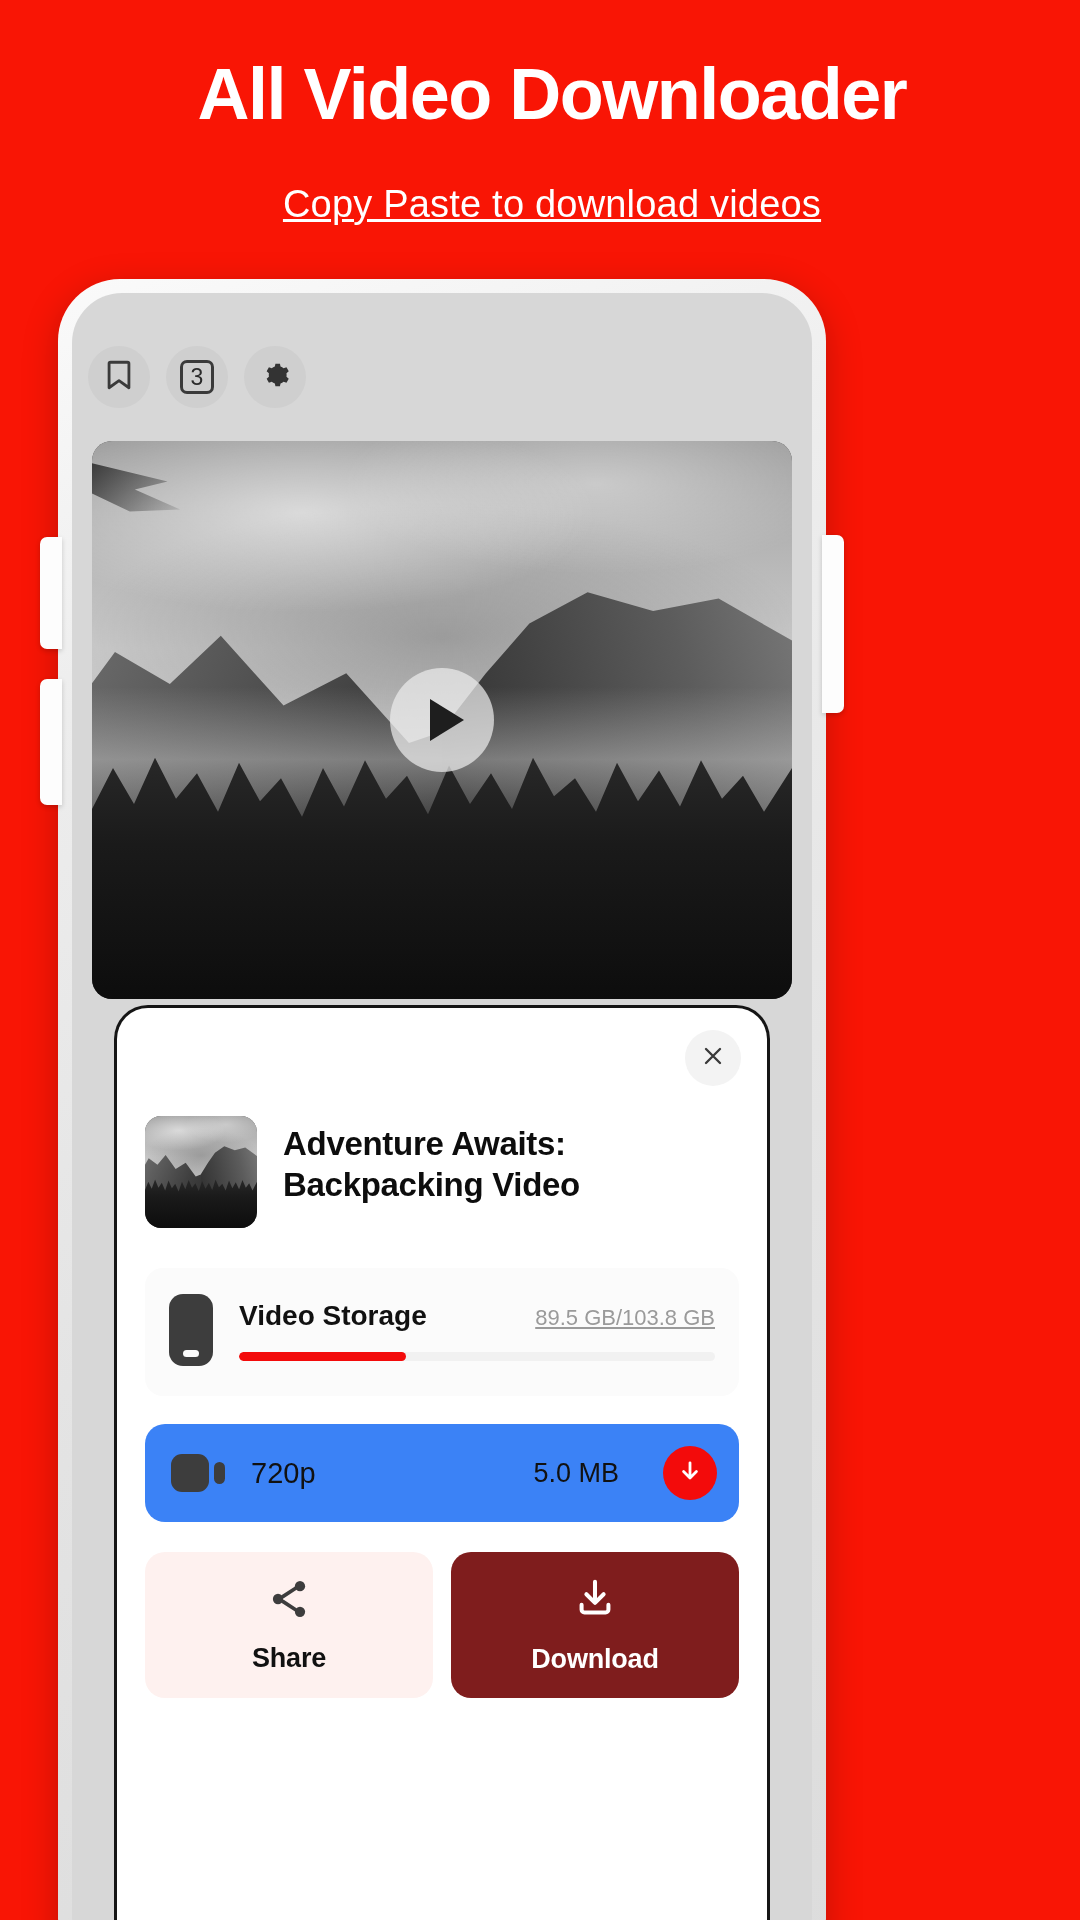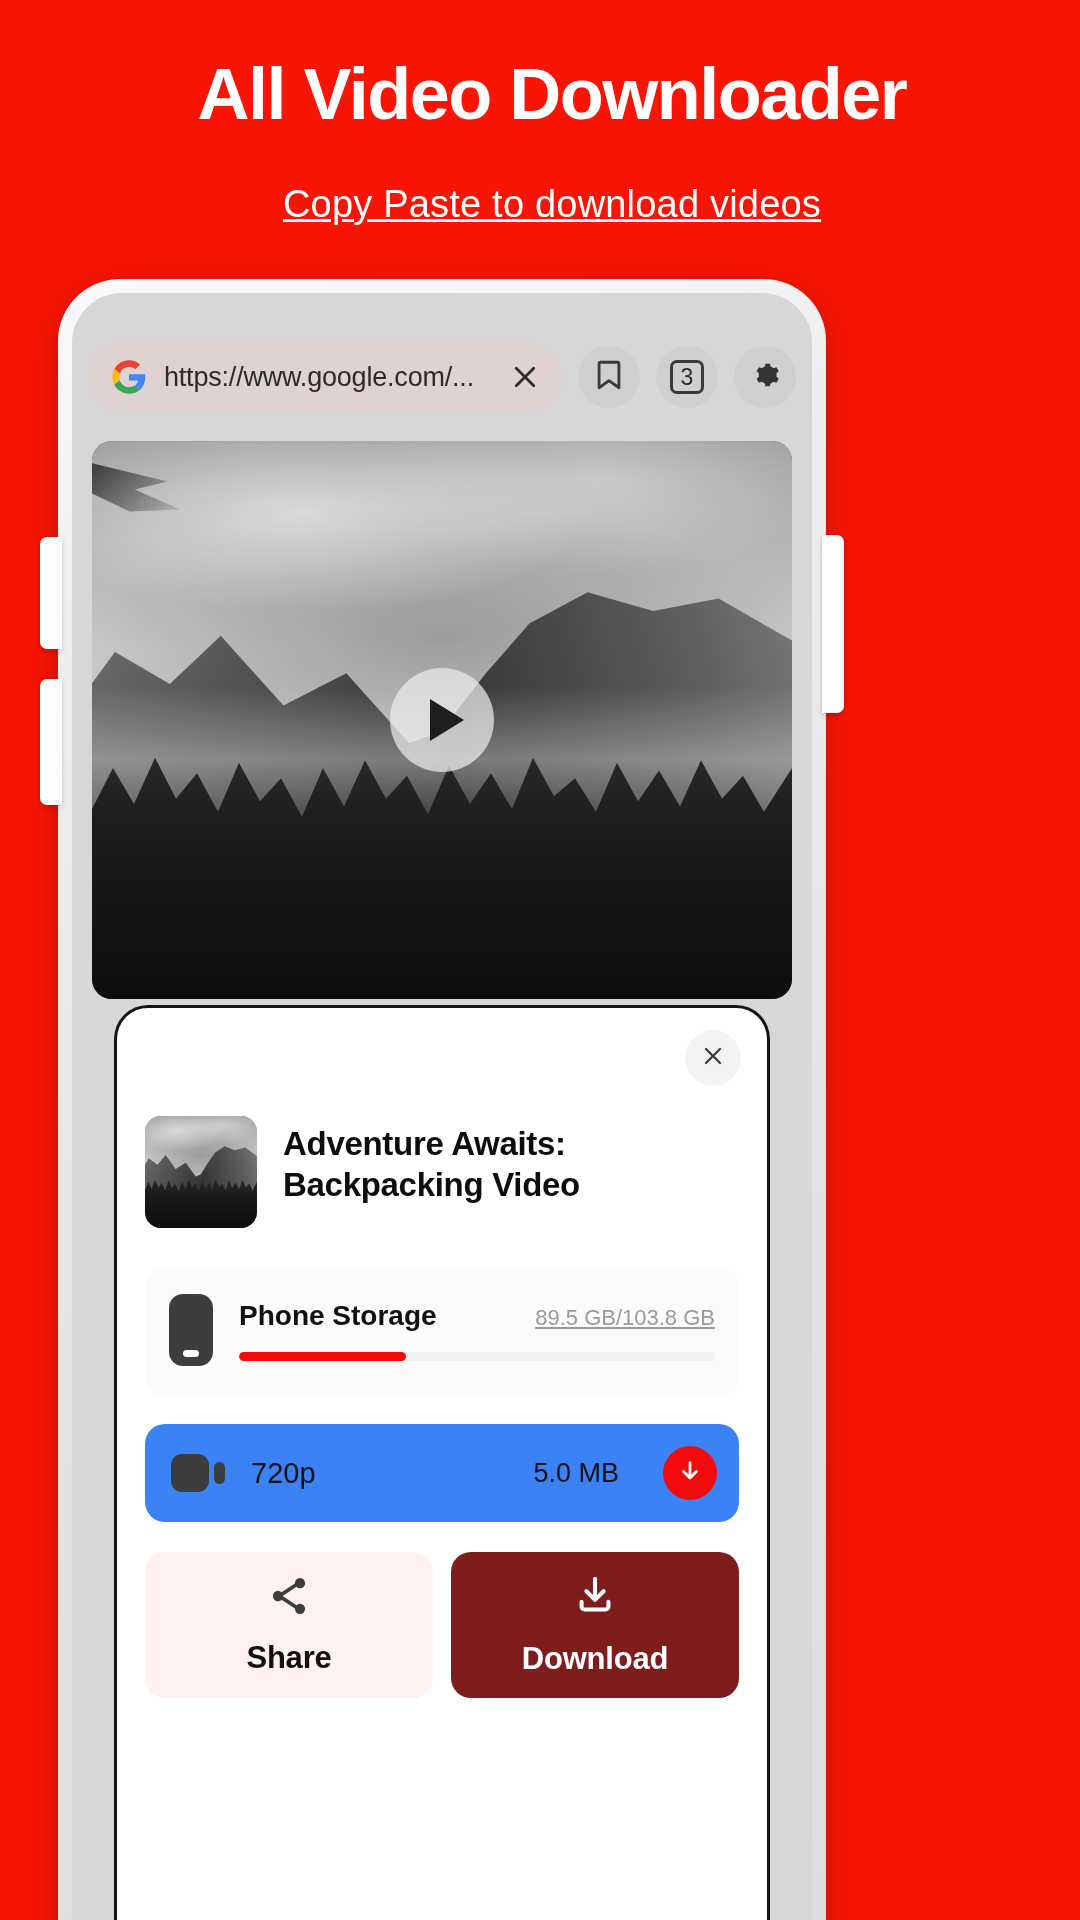--- a/index.html
+++ b/index.html
@@ -359,21 +359,21 @@
     border-radius: 20px;
     background: #FEF1EF;
     display: flex;
     flex-direction: column;
     align-items: center;
     justify-content: center;
     gap: 18px;
   }
   .action-btn.primary { background: #7f1d1d; }
   .action-label {
-    font-size: 31px;
+    font-size: 27px;
     font-weight: 700;
     color: #111111;
     letter-spacing: -0.2px;
   }
   .action-btn.primary .action-label { color: #FFFFFF; }
   .watch-tri {
     width: 0; height: 0;
     border-left: 34px solid #3D3D3D;
     border-top: 23px solid transparent;
     border-bottom: 23px solid transparent;
@@ -392,36 +392,20 @@
   <div class="phone-frame"></div>
 
   <div class="btn-side btn-mute"></div>
   <div class="btn-side btn-volup"></div>
   <div class="btn-side btn-power"></div>
 
   <div class="phone-screen">
 
     <div class="browser-bar">
 
-      <div class="url-pill">
-        <span class="g-icon">
-          <svg viewBox="0 0 48 48" width="34" height="34">
-            <path fill="#EA4335" d="M24 9.5c3.5 0 6.6 1.2 9 3.6l6.7-6.7C35.6 2.6 30.2.5 24 .5 14.8.5 6.9 5.8 3.1 13.5l7.9 6.1C12.9 13.7 17.9 9.5 24 9.5z"></path>
-            <path fill="#4285F4" d="M46.9 24.5c0-1.6-.1-3.1-.4-4.5H24v9h12.9c-.6 3-2.3 5.6-4.9 7.3l7.6 5.9c4.4-4.1 7.3-10.2 7.3-17.7z"></path>
-            <path fill="#FBBC05" d="M11 27.6c-.5-1.5-.8-3-.8-4.6s.3-3.1.8-4.6l-7.9-6.1C1.4 15.5.5 19.1.5 23s.9 7.5 2.6 10.7l7.9-6.1z"></path>
-            <path fill="#34A853" d="M24 47.5c6.2 0 11.5-2 15.3-5.5l-7.6-5.9c-2.1 1.4-4.8 2.3-7.7 2.3-6.1 0-11.1-4.2-13-9.8l-7.9 6.1C6.9 42.2 14.8 47.5 24 47.5z"></path>
-          </svg>
-        </span>
-        <span class="url-text" title="Search or type URL">https://www.google.com/...</span>
-        <span class="url-close">
-          <svg viewBox="0 0 24 24" width="30" height="30" fill="none" stroke="#2B2B2B" stroke-width="2.2" stroke-linecap="round">
-            <path d="M5 5 L19 19 M19 5 L5 19"></path>
-          </svg>
-        </span>
-      </div>
 
       <div class="icon-circle">
         <span>
           <svg viewBox="0 0 24 24" width="34" height="34" fill="none" stroke="#3A3A3A" stroke-width="2" stroke-linejoin="round">
             <path d="M6 3h12a1 1 0 0 1 1 1v17l-7-5-7 5V4a1 1 0 0 1 1-1z"></path>
           </svg>
         </span>
       </div>
 
       <div class="icon-circle">
@@ -471,21 +455,21 @@
             <div class="forest"></div>
           </div>
         </div>
         <div class="video-title">Adventure Awaits: Backpacking Video</div>
       </div>
 
       <div class="storage-box">
         <span class="phone-icon"></span>
         <div class="storage-main">
           <div class="storage-top">
-            <span class="storage-label">Phone Storage</span>
+            <span class="storage-label">Video Storage</span>
             <span class="storage-value">89.5 GB/103.8 GB</span>
           </div>
           <div class="progress-track">
             <div class="progress-fill" id="storage-fill" style="width: 35%;"></div>
           </div>
         </div>
       </div>
 
       <div class="quality-box">
         <span class="cam-icon">

